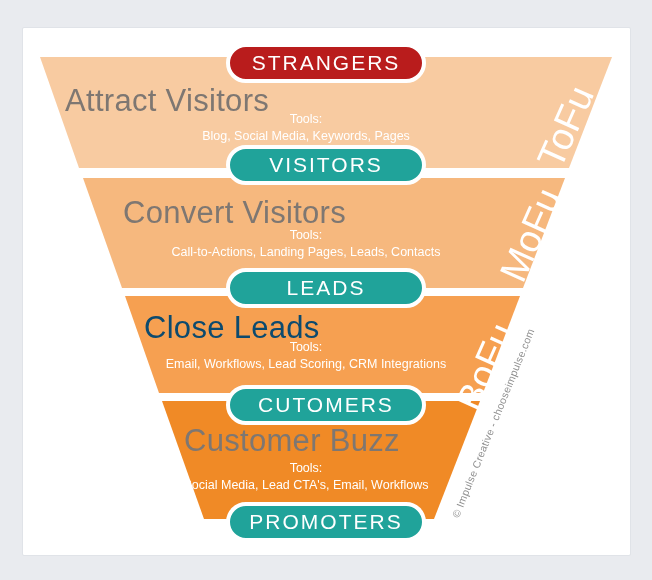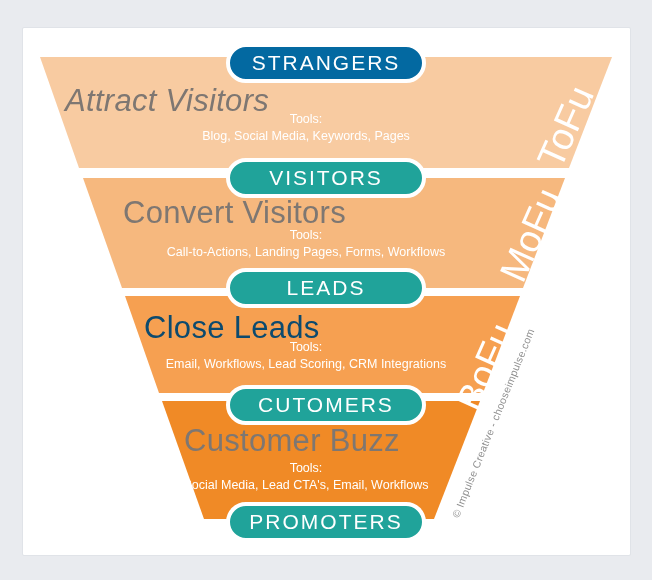--- a/index.html
+++ b/index.html
@@ -19,26 +19,26 @@
   .band2{top:178px;height:110px;clip-path:polygon(83px 0,565px 0,523px 110px,122px 110px);}
   .band3{top:296px;height:97px;clip-path:polygon(125px 0,520px 0,483px 97px,159px 97px);}
   .band4{top:401px;height:118px;clip-path:polygon(162px 0,480px 0,434px 118px,204px 118px);}
   .pill{
     position:absolute;left:226px;width:200px;height:40px;
     border:4px solid #fff;border-radius:24px;box-sizing:border-box;
     display:flex;align-items:center;justify-content:center;
     color:#fff;font-size:21px;letter-spacing:2px;font-weight:400;
   }
   .pill-strangers{top:43px;}
-  .pill-visitors{top:158px;}
+  .pill-visitors{top:145px;}
   .pill-leads{top:268px;}
   .pill-cutomers{top:385px;}
   .pill-promoters{top:502px;text-align:right;}
   .heading{position:absolute;font-size:31px;letter-spacing:.3px;white-space:nowrap;}
-  .h1{left:65px;top:83px;font-style:italic;}
+  .h1{left:65px;top:83px;}
   .h2{left:104px;top:195px;margin-left:19px;}
   .h3{left:144px;top:310px;}
   .h4{left:184px;top:423px;text-align:right;}
   .tools{
     position:absolute;left:86px;width:440px;text-align:center;
     color:#fff;font-size:12.5px;line-height:17px;white-space:nowrap;
   }
   .t1{top:111px;} .t2{top:227px;} .t3{top:339px;} .t4{top:460px;}
   .side-label{
     position:absolute;color:#fff;font-size:38px;white-space:nowrap;
@@ -68,36 +68,36 @@
   <div class="heading h2" style="color: rgb(126, 119, 114);">Convert Visitors</div>
   <div class="heading h3" style="color: #0c4a6e;">Close Leads</div>
   <div class="heading h4" style="color: rgb(126, 119, 114);">Customer Buzz</div>
 
   <div class="tools t1" style="color: rgb(255, 255, 255);">
     <div>Tools:</div>
     <div>Blog, Social Media, Keywords, Pages</div>
   </div>
   <div class="tools t2" style="color: rgb(255, 255, 255);">
     <div>Tools:</div>
-    <div>Call-to-Actions, Landing Pages, Forms, Workflows</div>
+    <div>Call-to-Actions, Landing Pages, Leads, Contacts</div>
   </div>
   <div class="tools t3" style="color: rgb(255, 255, 255);">
     <div>Tools:</div>
     <div>Email, Workflows, Lead Scoring, CRM Integrations</div>
   </div>
   <div class="tools t4" style="color: rgb(255, 255, 255);">
     <div>Tools:</div>
     <div>Social Media, Lead CTA's, Email, Workflows</div>
   </div>
 
   <div class="side-label s1" style="color: rgb(255, 255, 255);">ToFu</div>
   <div class="side-label s2" style="color: rgb(255, 255, 255);">MoFu</div>
   <div class="side-label s3" style="color: rgb(255, 255, 255);">BoFu</div>
 
-  <div class="pill pill-strangers" style="background: #0369a1;">STRANGERS</div>
+  <div class="pill pill-strangers" style="background: #b91c1c;">STRANGERS</div>
   <div class="pill pill-visitors" style="background: rgb(32, 163, 154);">VISITORS</div>
   <div class="pill pill-leads" style="background: rgb(32, 163, 154);">LEADS</div>
   <div class="pill pill-cutomers" style="background: rgb(32, 163, 154);">CUTOMERS</div>
   <div class="pill pill-promoters" style="background: rgb(32, 163, 154);">PROMOTERS</div>
 
   <div class="attribution" style="color: rgb(143, 143, 143);">© Impulse Creative - chooseimpulse.com</div>
 
 </div>
 
 </body></html>

